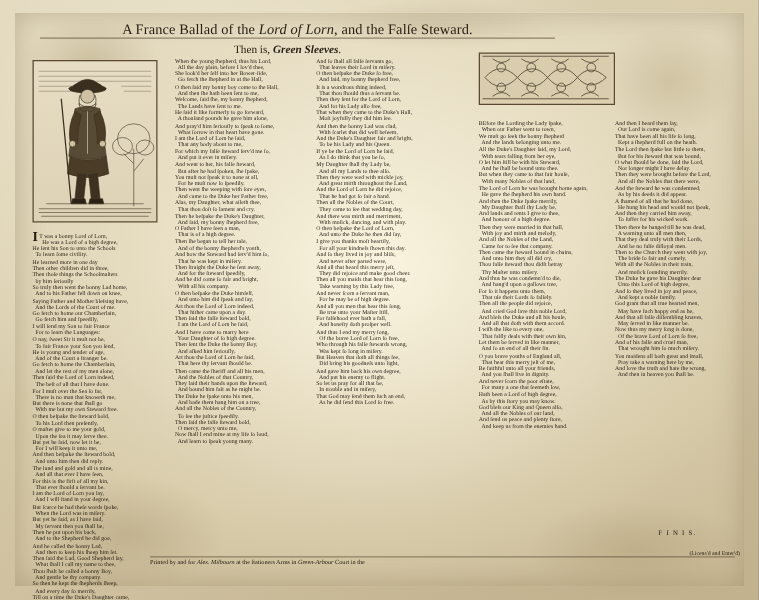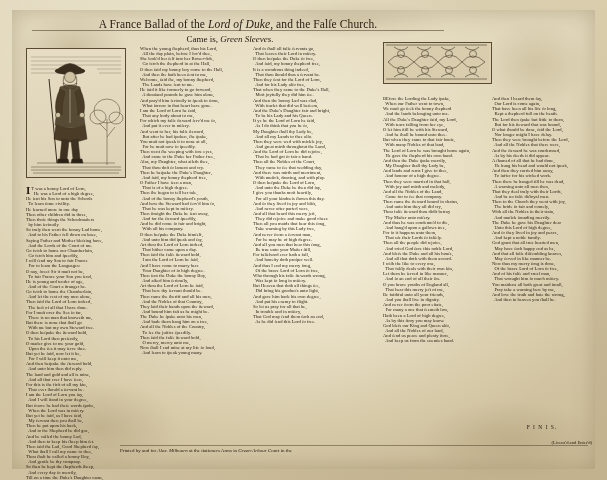--- a/index.html
+++ b/index.html
@@ -56,21 +56,21 @@
   }
   #title .ital { font-style: italic; }
   #tune {
     position: absolute;
     left: 110px; top: 34px;
     width: 240px;
     text-align: center;
     font-size: 9px;
     color: #2a2015;
   }
-  #tune .ital { font-style: italic; }
+  #tune .ital { font-style: italic; font-weight: bold; }
   .rule {
     position: absolute;
     background: #4a3d2a;
     opacity: 0.55;
     height: 1px;
   }
   #rule-top { left: 32px; top: 30px; width: 412px; }
 
   
   #woodcut {
@@ -159,25 +159,25 @@
 
 <div id="sheet">
   <div id="paper"></div>
   <div class="stain" id="st1"></div>
   <div class="stain" id="st2"></div>
   <div class="stain" id="st3"></div>
   <div class="stain" id="st4"></div>
   <div class="stain" id="st5"></div>
 
   <div id="title">
-    <span>A France Ballad of the </span><span class="ital">Lord of Duke</span><span>, and the Falſe Church.</span>
+    <span>A France Ballad of the </span><span class="ital">Lord of Lorn</span><span>, and the Falſe Steward.</span>
   </div>
   <div class="rule" id="rule-top"></div>
   <div id="tune">
-    <span>Came is, </span><span class="ital">Green Sleeves</span><span>.</span>
+    <span>Then is, </span><span class="ital">Green Sleeves</span><span>.</span>
   </div>
 
   <div id="woodcut">
     <svg width="98" height="128" viewBox="0 0 98 128">
       <g stroke="#3a2f1e" stroke-width="0.55" fill="none">
 
         <g opacity="0.8">
           <line x1="4" y1="118" x2="94" y2="118"></line>
           <line x1="4" y1="121" x2="94" y2="121"></line>
           <line x1="6" y1="124" x2="92" y2="124"></line>

